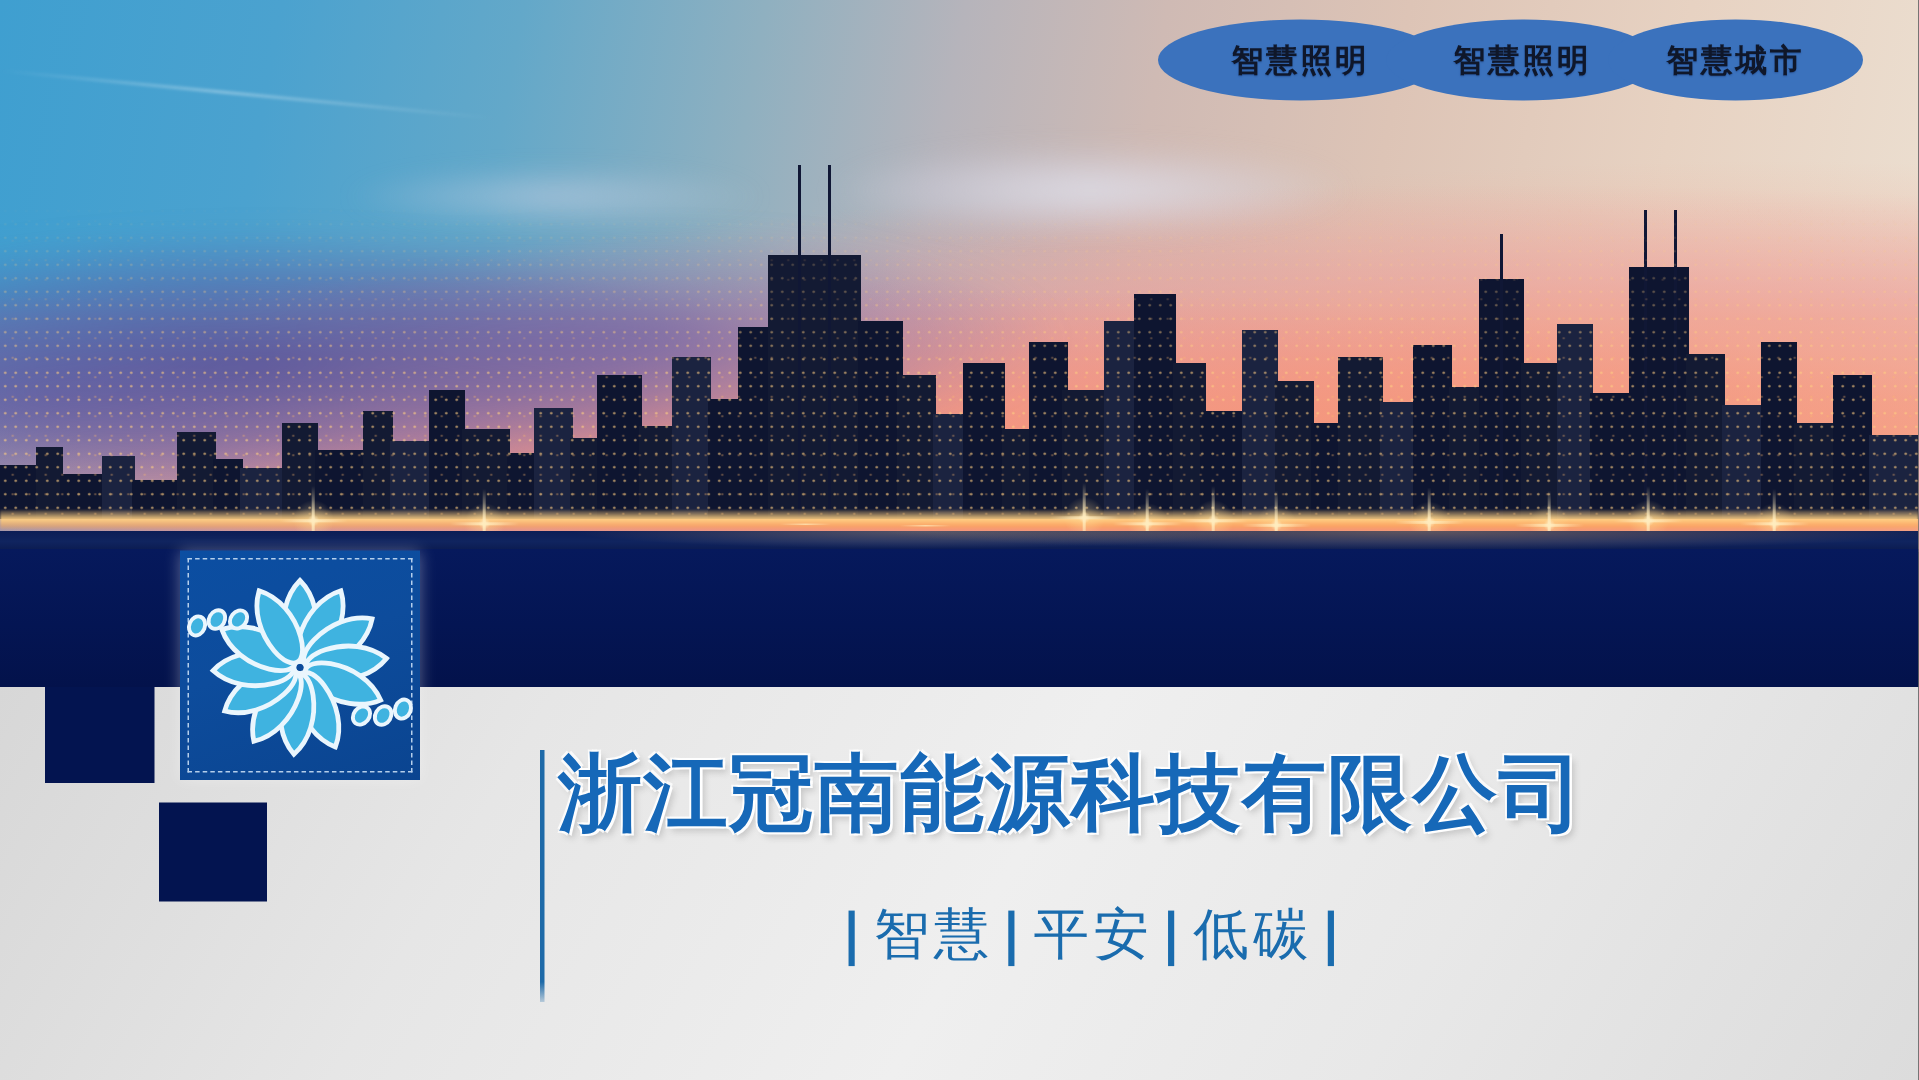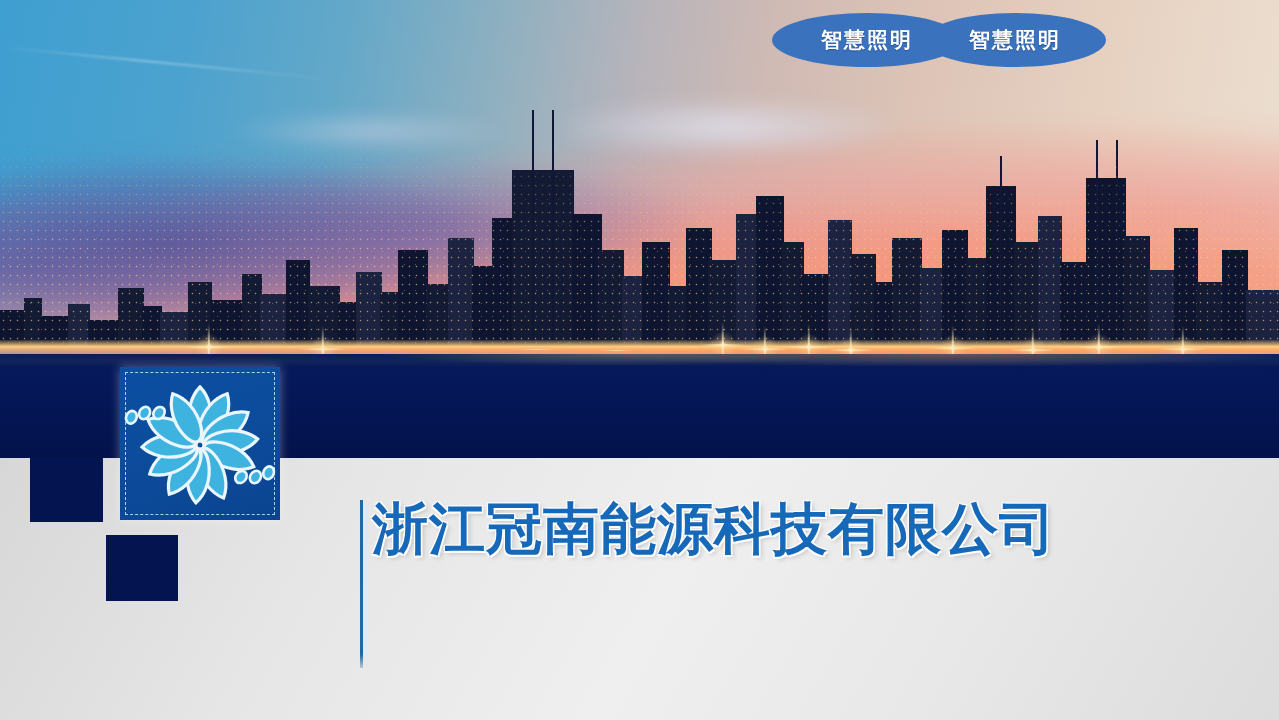--- a/index.html
+++ b/index.html
@@ -139,21 +139,21 @@
 
   
   .badges{position:absolute;left:772px;top:13px;width:470px;height:54px;}
   .badge{
     position:absolute;top:0;height:54px;
     border-radius:50%;
     background:#3b72bd;
     display:flex;align-items:center;justify-content:center;
   }
   .badge-txt{
-    color:#ffffff;font-size:21px;font-weight:700;
+    color:#0f172a;font-size:21px;font-weight:700;
     letter-spacing:2px;
     font-family:Liberation Mono, monospace;
     text-shadow:0 1px 1px rgba(20,50,110,.45);
     white-space:nowrap;position:relative;z-index:3;
   }
   .b1{left:0px;width:190px;}
   .b2{left:152px;width:182px;}
   .b3{left:300px;width:170px;}
 
   
@@ -277,20 +277,23 @@
     <div class="water-glow"></div>
   </div>
 
   <div class="badges">
     <div class="badge b1">
       <span class="badge-txt">智慧照明</span>
     </div>
     <div class="badge b2">
       <span class="badge-txt">智慧照明</span>
     </div>
+    <div class="badge b3">
+      <span class="badge-txt">智慧城市</span>
+    </div>
   </div>
 
   <div class="panel"></div>
   <div class="navy-band"></div>
   <div class="navy-sq-a"></div>
   <div class="navy-sq-b"></div>
 
   <div class="logo-box">
     <div class="dash"></div>
     <svg class="logo-art" viewBox="0 0 160 153">
@@ -370,14 +373,17 @@
             <g transform="translate(0,-74)">
               <use href="#bead"></use>
             </g>
           </g>
       </g>
     </svg>
   </div>
 
   <div class="vrule"></div>
   <div class="title">浙江冠南能源科技有限公司</div>
+  <div class="subtitle">
+    <span class="sep">|</span><span>智慧</span><span class="sep">|</span><span>平安</span><span class="sep">|</span><span>低碳</span><span class="sep">|</span>
+  </div>
 
 </div>
 
 </body></html>

